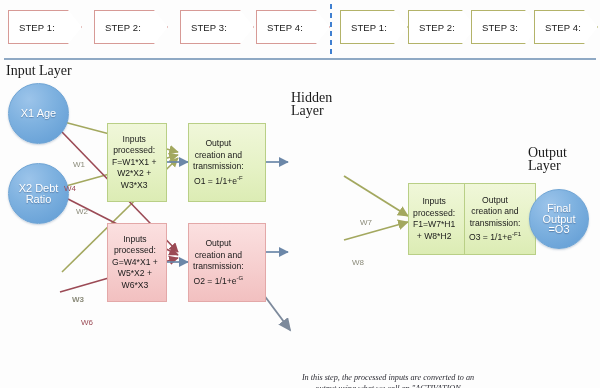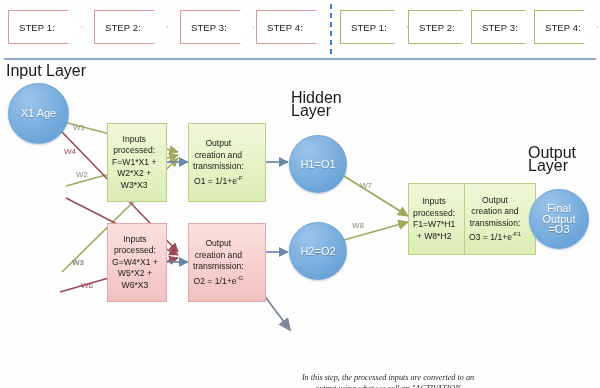--- a/index.html
+++ b/index.html
@@ -39,24 +39,25 @@
     background: #ffffff;
     border: 1.2px solid #d79a96;
     -webkit-clip-path: polygon(0 0, calc(100% - 14px) 0, 100% 50%, calc(100% - 14px) 100%, 0 100%);
     clip-path: polygon(0 0, calc(100% - 14px) 0, 100% 50%, calc(100% - 14px) 100%, 0 100%);
   }
   .chev.olive { border-color: #b3b369; }
 
   
   .hdr {
     position: absolute;
-    font-size: 16px;
+    font-size: 14px;
     color: #1a1a1a;
     line-height: 13px;
     white-space: pre-line;
+    font-family: Liberation Serif, serif;
   }
 
   
   .node {
     position: absolute;
     border-radius: 50%;
     background: radial-gradient(circle at 34% 26%, #9cc4ea 0%, #7fb2e0 42%, #5e9ad3 100%);
     border: 1px solid #6fa4d4;
     box-shadow: 0 1px 2px rgba(80,110,150,.30);
     display: flex;
@@ -92,20 +93,21 @@
     background: linear-gradient(180deg, #fbe0e0 0%, #f6cfcf 55%, #f2c0c0 100%);
     border: 1px solid #e3a8a8;
   }
 
   
   .wlab {
     position: absolute;
     font-size: 8px;
     font-weight: 400;
     line-height: 9px;
+    margin-top: 37px;
   }
   .wlab.maroon { color: #9b4a55; }
   .wlab.grey { color: #8b8b7a; }
 
   
   .note {
     position: absolute;
     font-family: "Liberation Serif", serif;
     font-style: italic;
     font-size: 8.2px;
@@ -196,20 +198,22 @@
     <span>STEP 4:</span>
   </div>
 
   <div class="hdr" style="left:6px;  top:64px;">Input Layer</div>
   <div class="hdr" style="left:291px;top:91px;">Hidden
 Layer</div>
   <div class="hdr" style="left:528px;top:146px;">Output
 Layer</div>
 
   <div class="node" style="left:8px; top:83px;  width:59px; height:59px;">X1 Age</div>
+  <div class="node" style="left:8px; top:163px; width:59px; height:59px;">X2 Debt
+Ratio</div>
 
   <div class="wlab grey" style="left:73px; top:123px;">W1</div>
   <div class="wlab maroon" style="left:64px; top:147px;">W4</div>
   <div class="wlab grey" style="left:76px; top:170px;">W2</div>
   <div class="wlab grey" style="left:72px; top:258px;font-weight:bold;">W3</div>
   <div class="wlab maroon" style="left:81px; top:281px;">W6</div>
 
   <div class="box green" style="left:107px; top:123px; width:60px; height:79px;">
     <span>Inputs
 processed:
@@ -231,22 +235,20 @@
 W5*X2 +
 W6*X3</span>
   </div>
   <div class="box pink" style="left:188px; top:223px; width:78px; height:79px;">
     <span><span>Output
 creation and
 transmission:
 O2 = 1/1+e</span><sup>-G</sup></span>
   </div>
 
-  <div class="node" style="left:289px; top:135px; width:56px; height:56px;">H1=O1</div>
-  <div class="node" style="left:289px; top:222px; width:56px; height:56px;">H2=O2</div>
 
   <div class="wlab grey" style="left:360px; top:181px;">W7</div>
   <div class="wlab grey" style="left:352px; top:221px;">W8</div>
 
   <div class="box green" style="left:408px; top:183px; width:62px; height:72px;">
     <span>Inputs
 processed:
 F1=W7*H1
 + W8*H2</span>
   </div>

